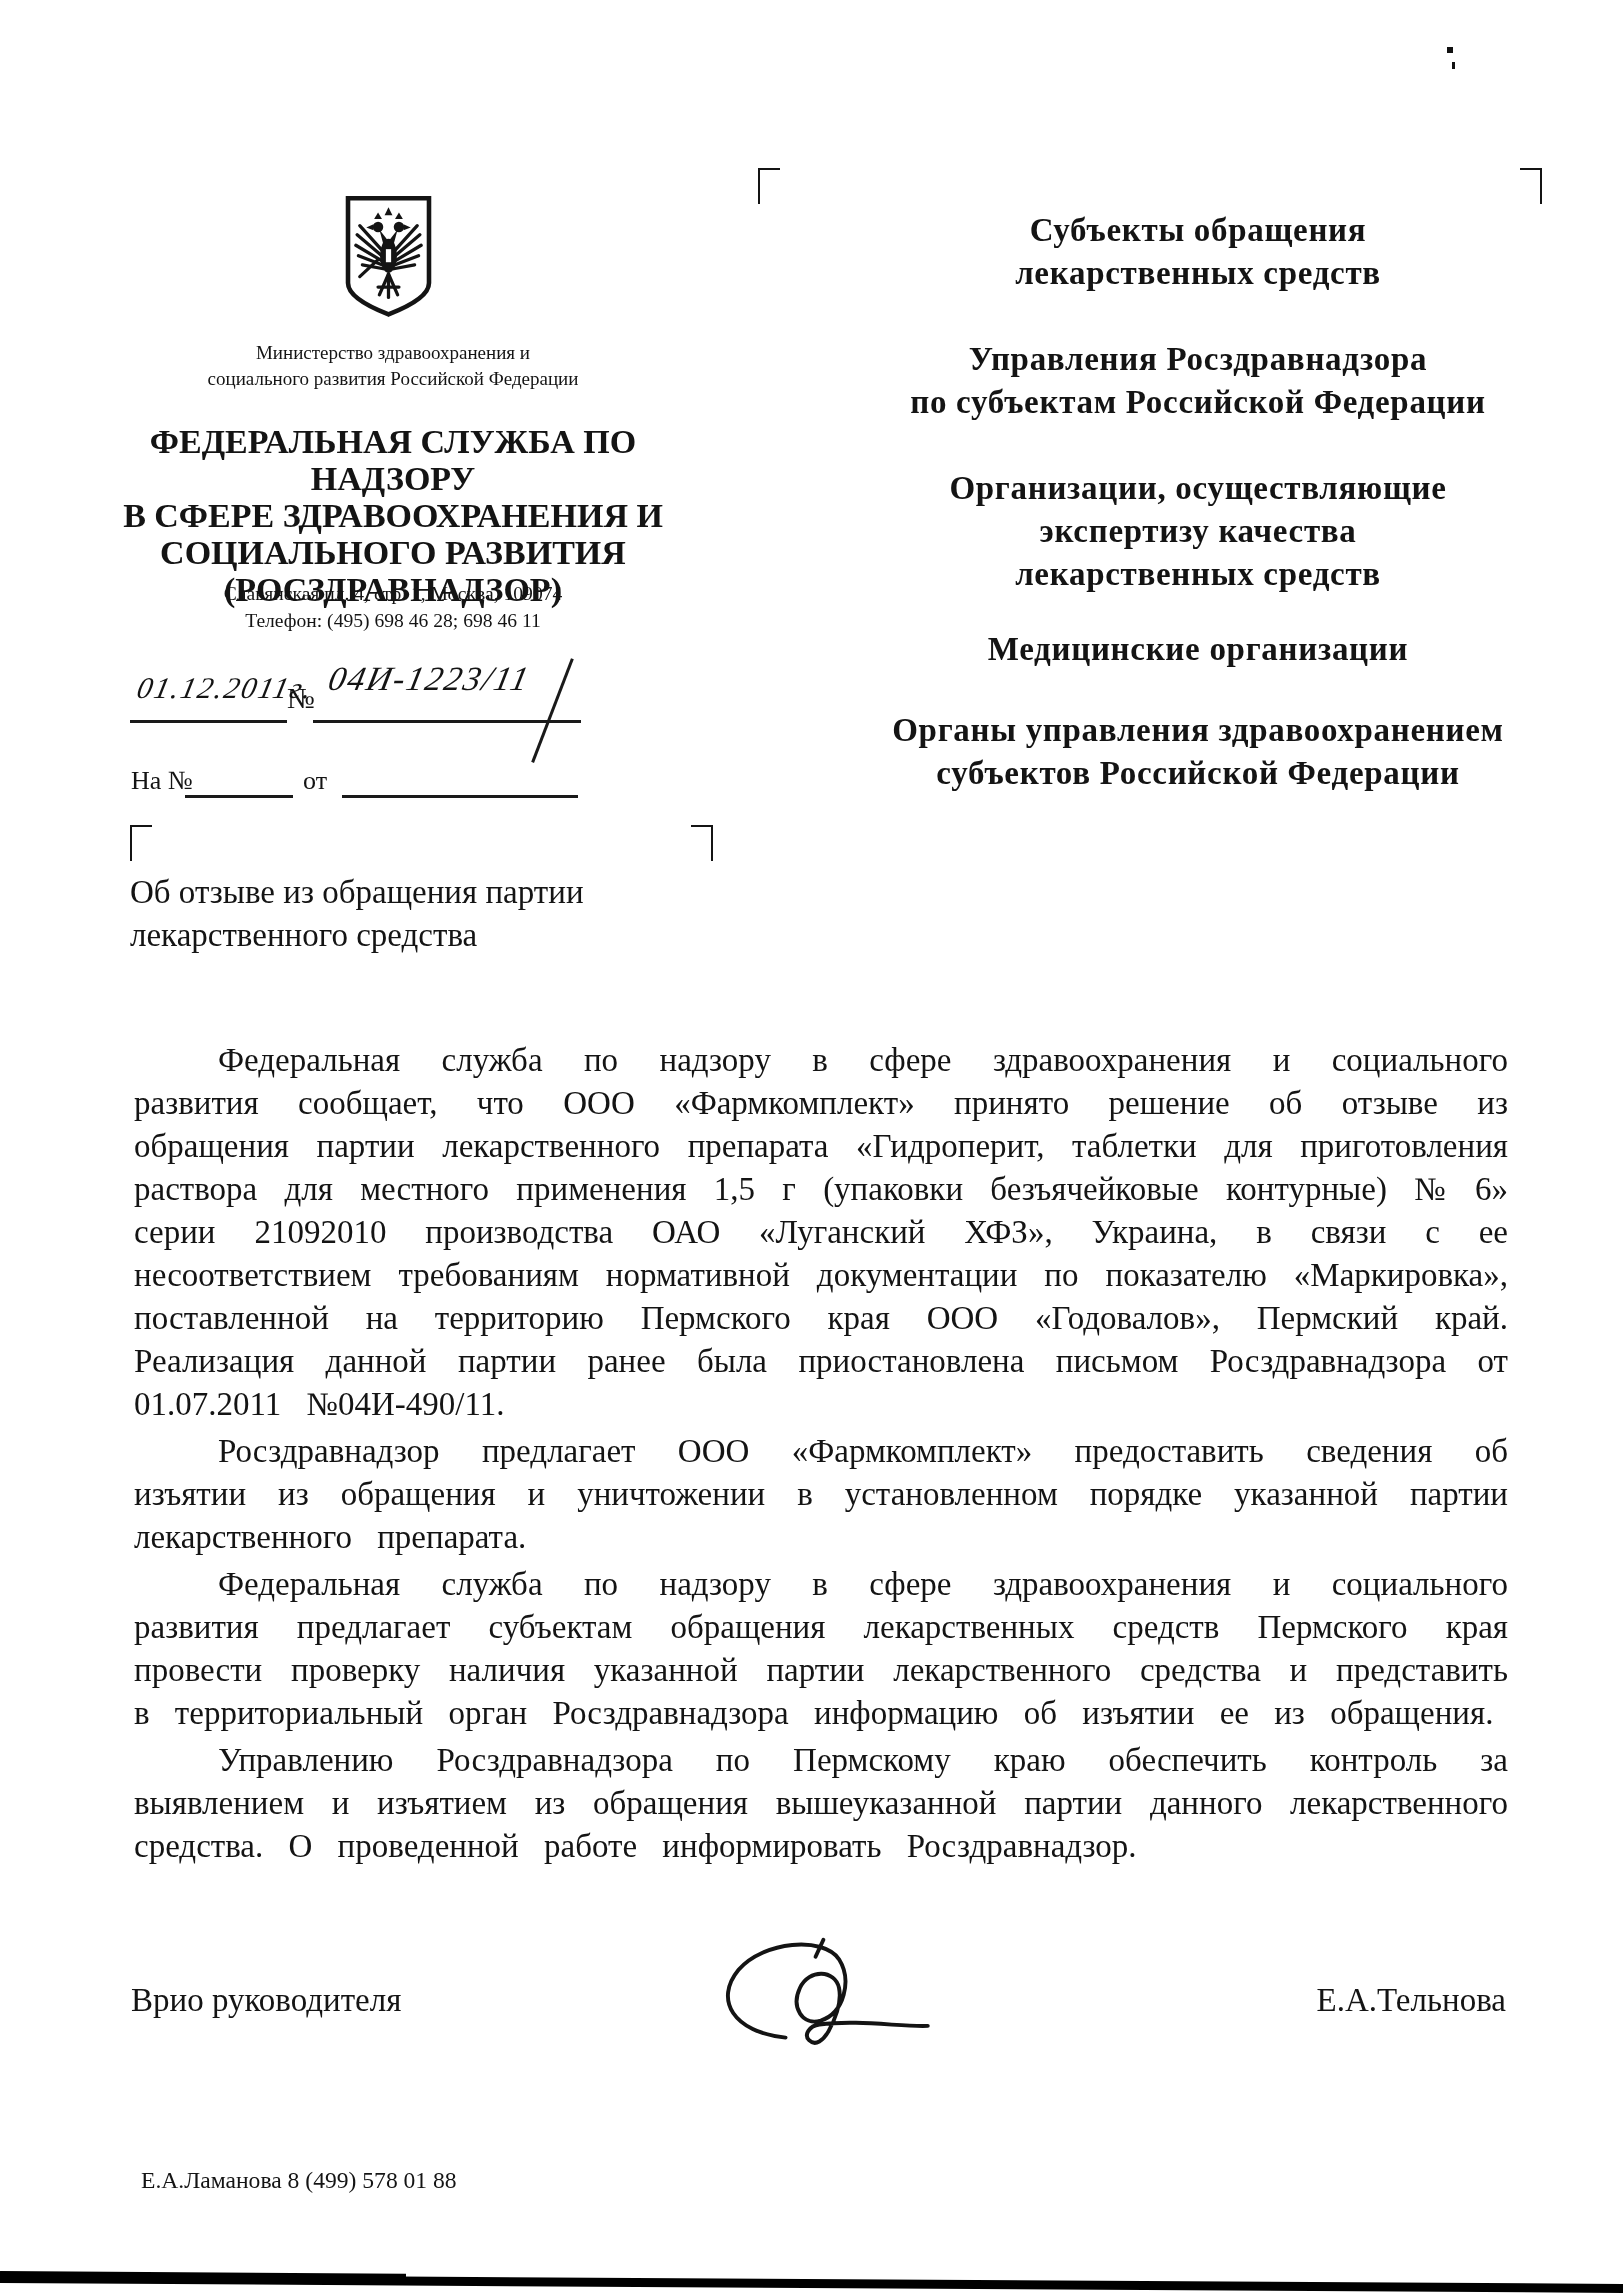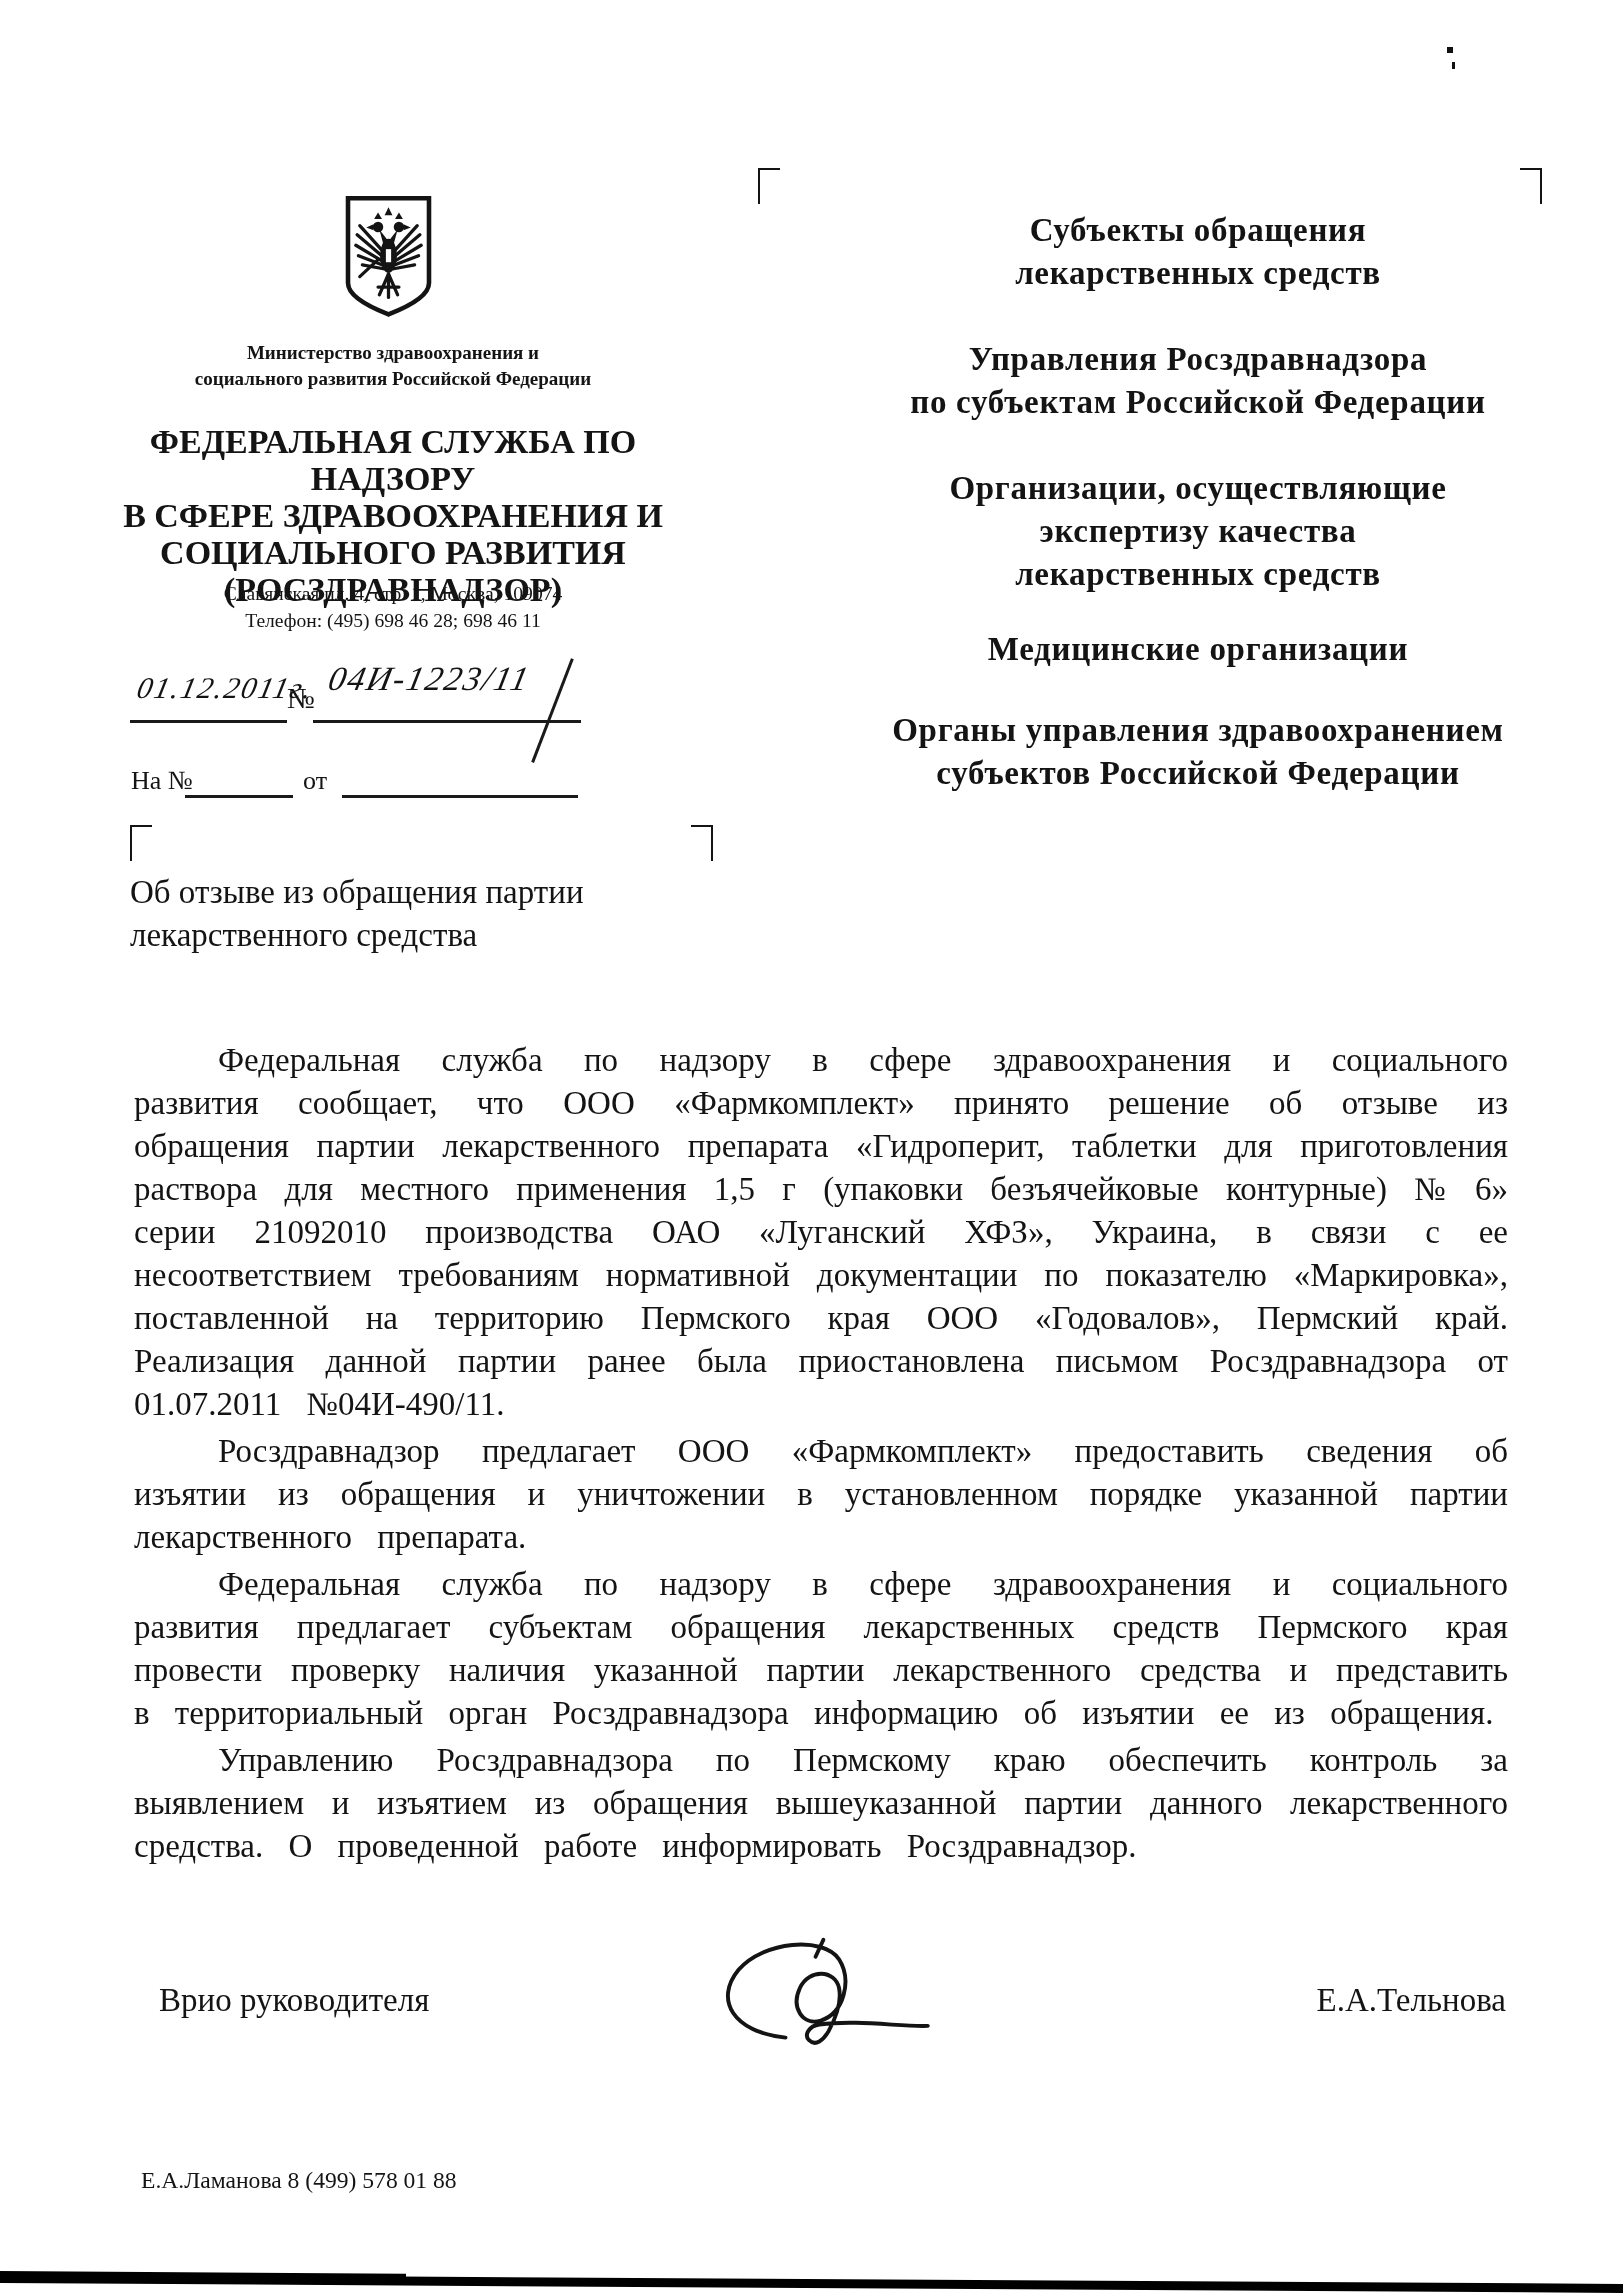--- a/index.html
+++ b/index.html
@@ -11,21 +11,21 @@
     font-family: "Liberation Serif", "DejaVu Serif", serif;
     color: #141414;
     overflow: hidden;
   }
   .abs { position: absolute; }
 
   
   .emblem { left: 340px; top: 193px; width: 97px; height: 128px; }
   .ministry {
     left: 105px; top: 340px; width: 576px;
-    text-align: center; font-weight: bold;
+    text-align: center; font-weight: normal;
     font-size: 19px; line-height: 26px;
   }
   .service {
     left: 105px; top: 423px; width: 576px;
     text-align: center; font-weight: bold;
     font-size: 34px; line-height: 37px;
   }
   .addr {
     left: 105px; top: 580px; width: 576px;
     text-align: center; font-size: 19.6px; line-height: 27px;
@@ -77,21 +77,21 @@
   .body-text { left: 130px; top: 1035px; width: 1382px; }
   .body-text p {
     margin: 4px;
     font-size: 33px; line-height: 43px;
     text-align: justify;
     text-indent: 84px;
     word-spacing: 17px;
   }
 
   
-  .sig-title { left: 131px; top: 1982px; font-size: 33px; margin-left: 28px; }
+  .sig-title { left: 131px; top: 1982px; font-size: 33px; }
   .sig-name { left: 1244px; top: 1982px; width: 262px; text-align: right; font-size: 33px; }
   .sig-scribble { left: 687px; top: 1928px; width: 308px; height: 137px; }
 
   
   .footer { left: 141px; top: 2167px; font-size: 23.6px; }
 
   
   .scan-band {
     left: -5.2px; top: 2274px; width: 1636px; height: 8.5px;
     background: #000; transform: rotate(0.35deg); transform-origin: 0 50%;

